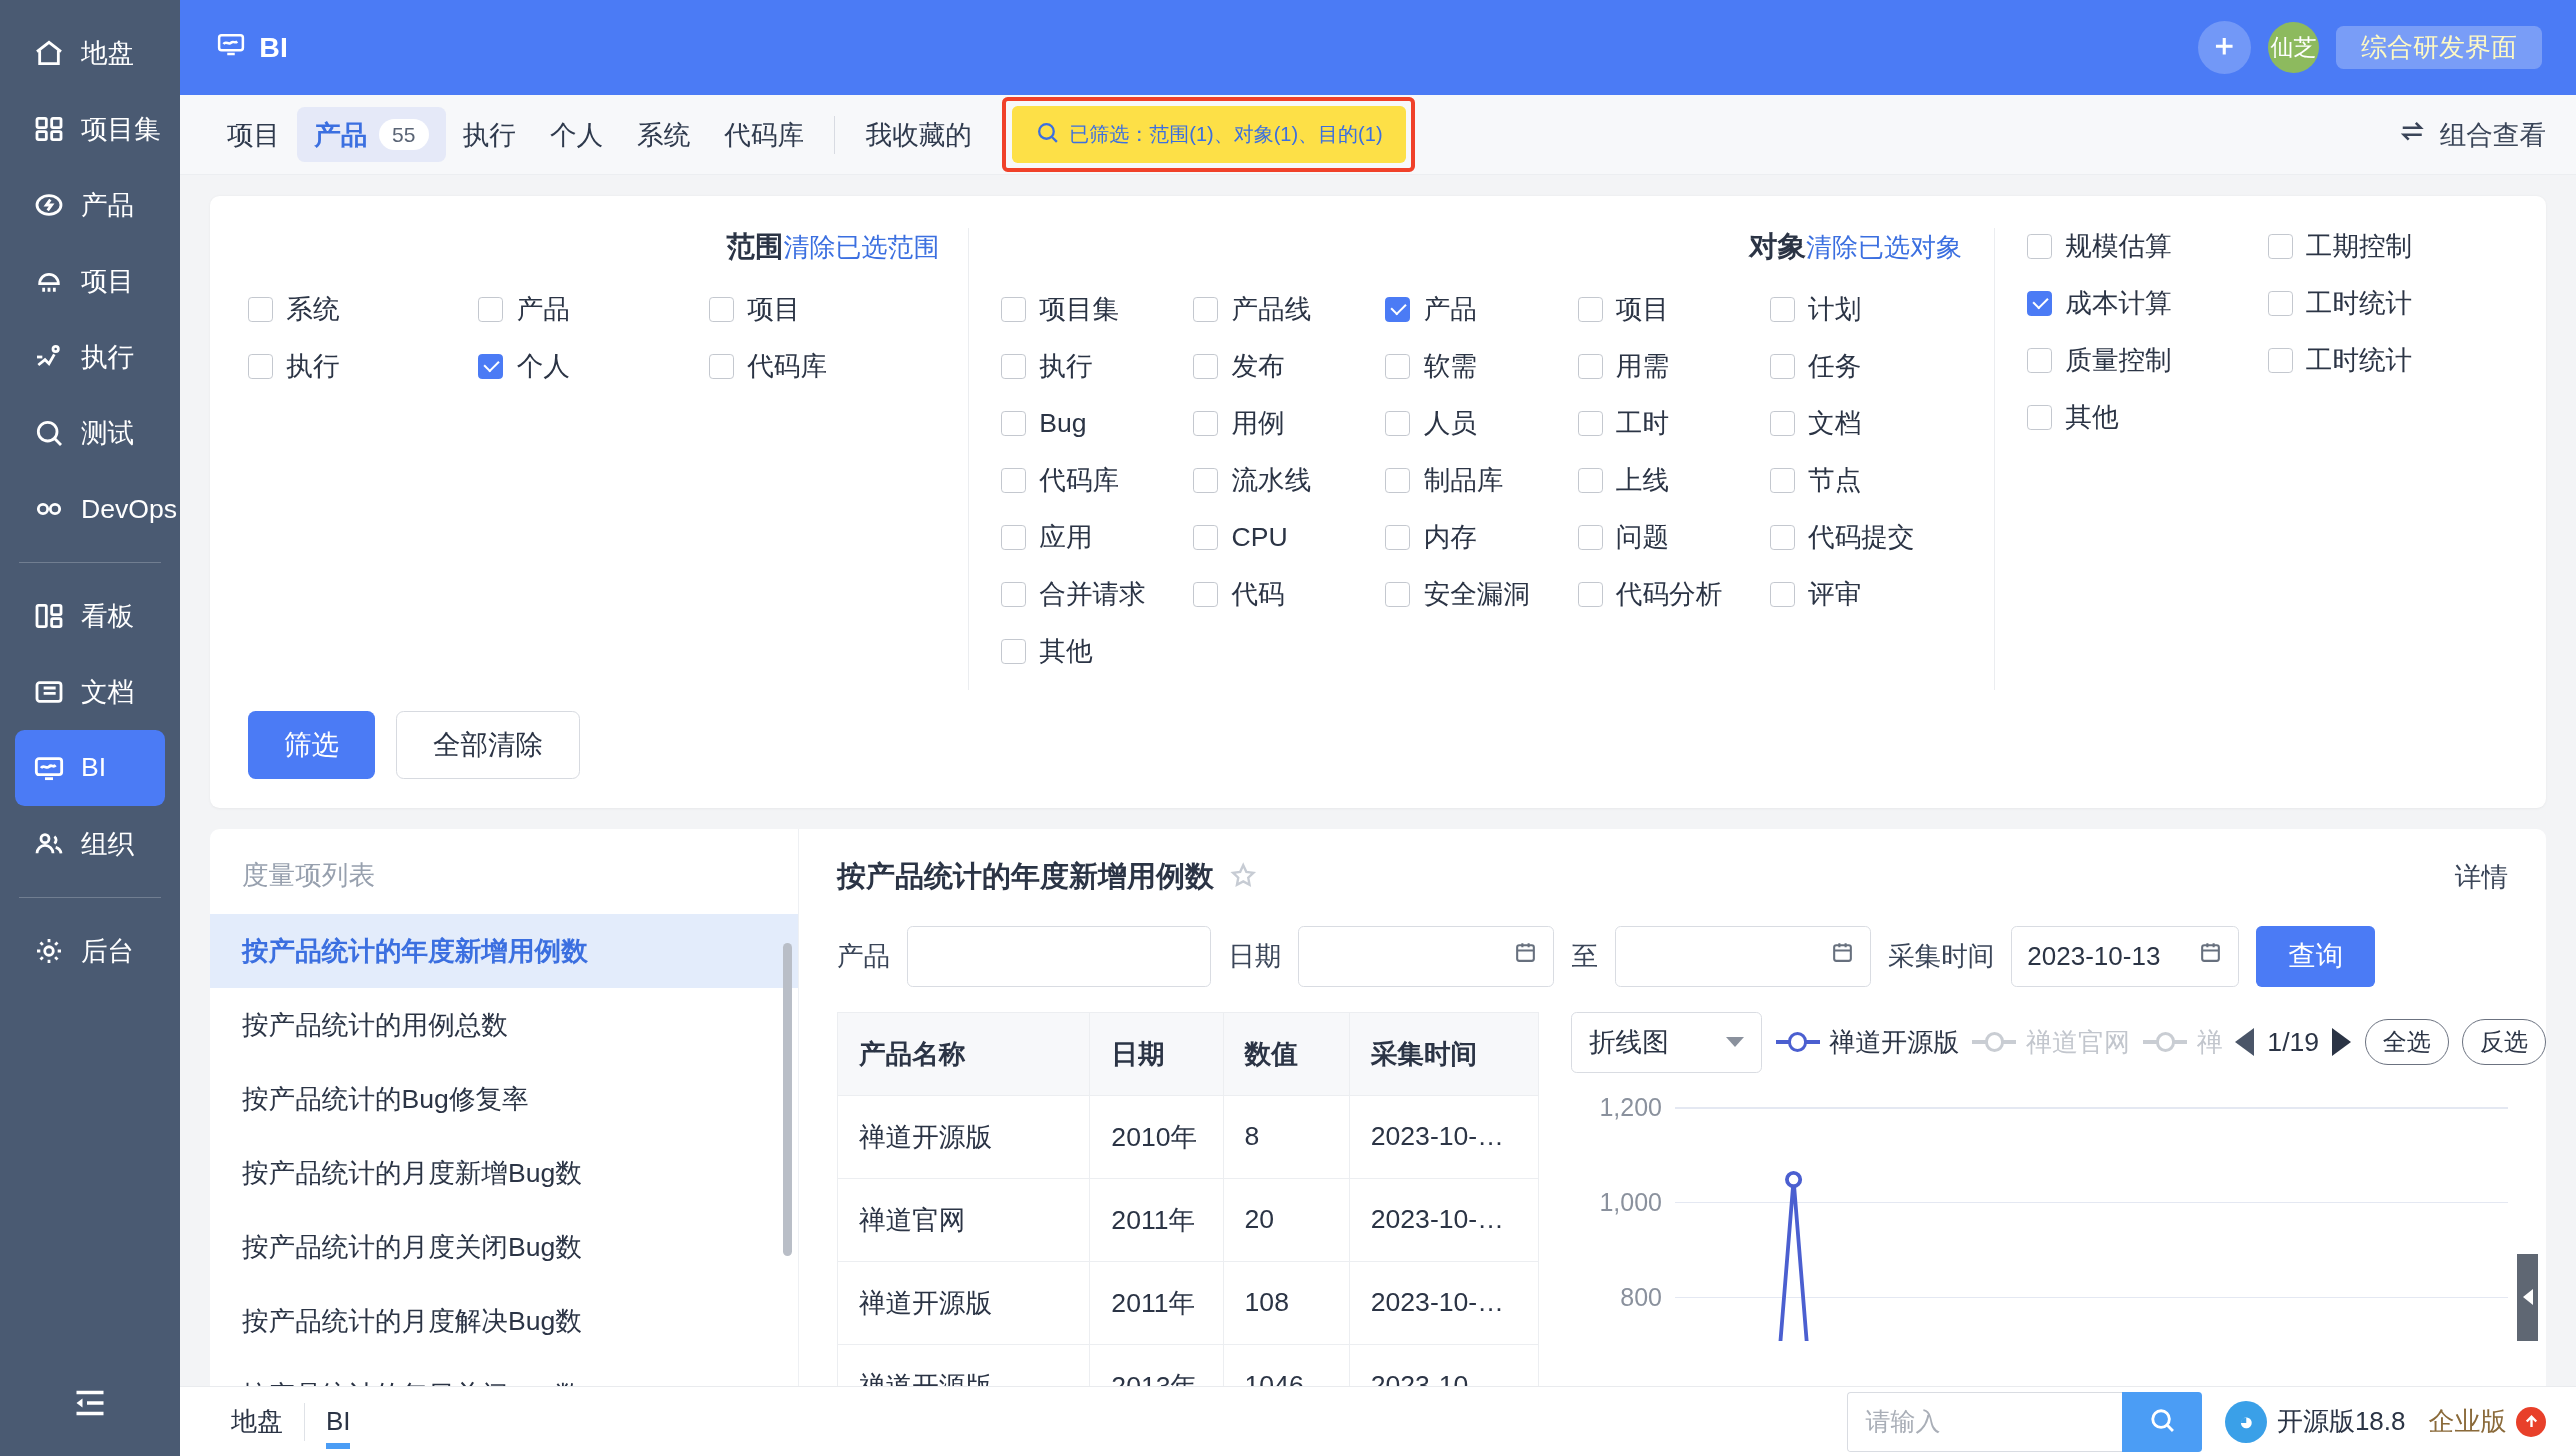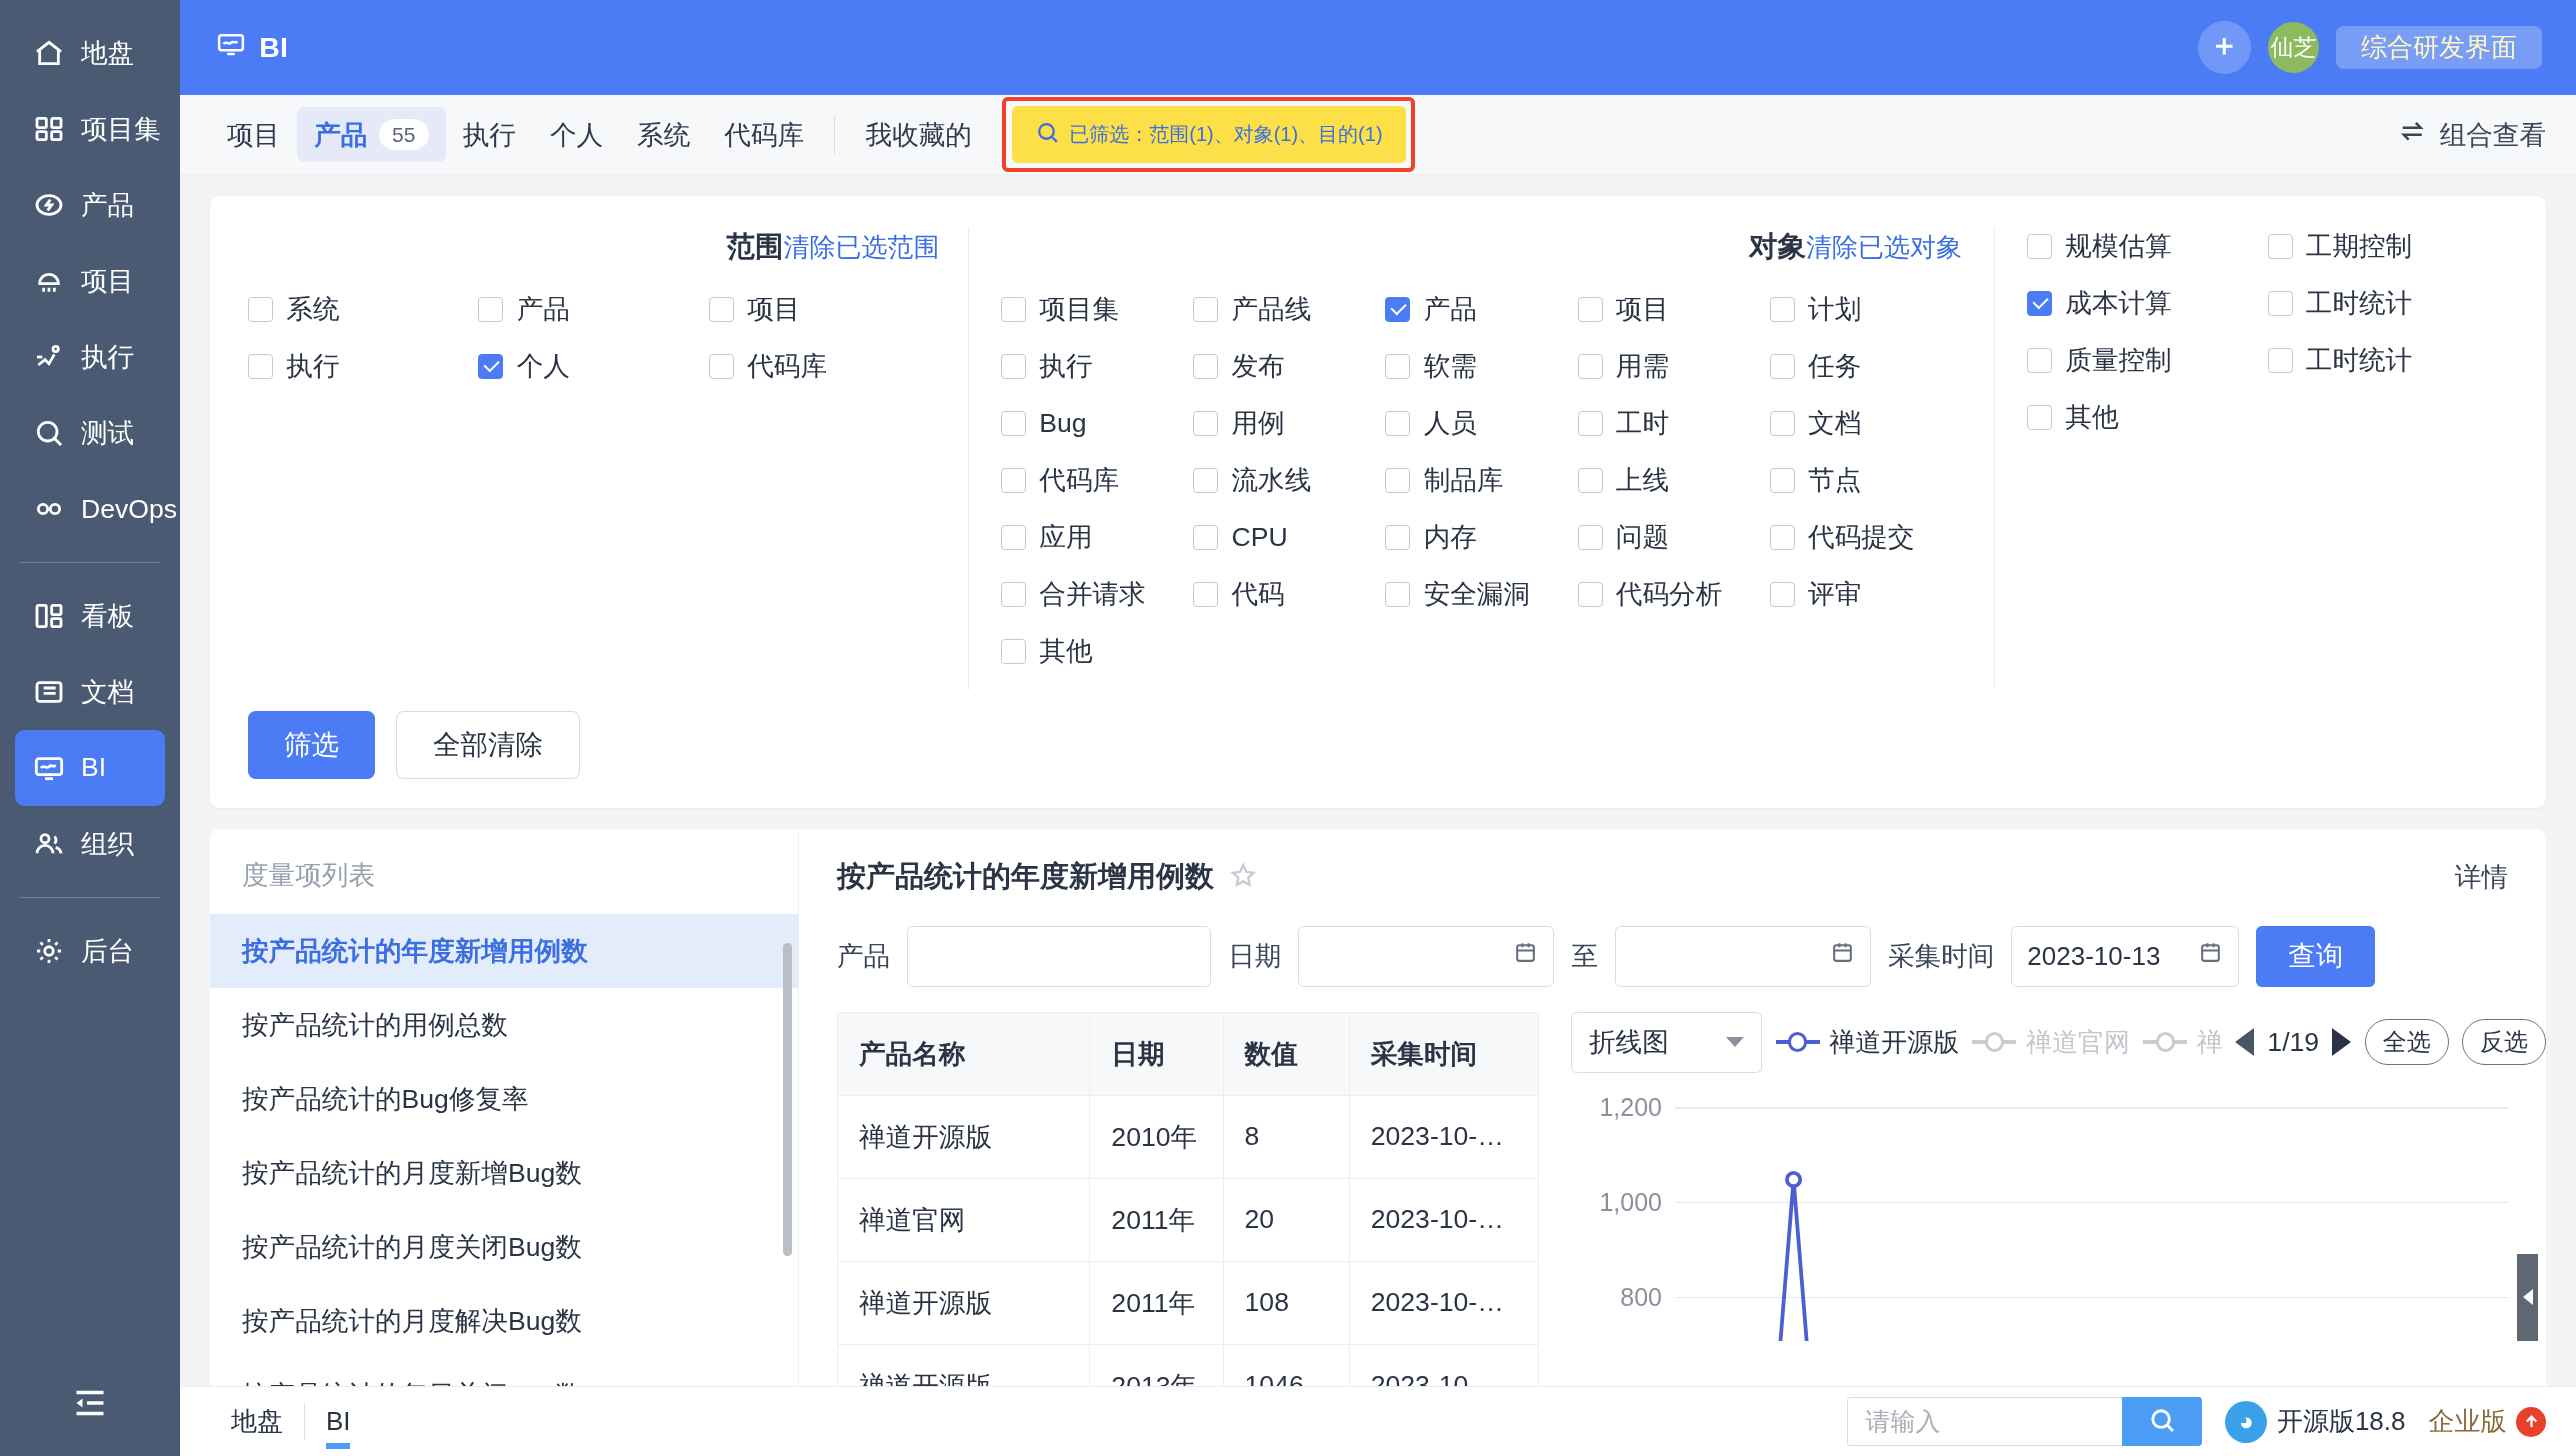--- a/index.html
+++ b/index.html
@@ -232,21 +232,21 @@
 
   
   .footer {
     height: 70px; background:#fff; display:flex; align-items:center;
     padding: 0 30px; border-top:0.9px solid #e9ebee; flex-shrink:0; gap: 0;
   }
   .ft-item{ font-size:26px; color:#2b3445; padding: 0 21px; cursor:pointer; position:relative; height:70px; display:flex;align-items:center;}
   .ft-sep{width:0.9px;height:38px;background:#dfe2e7;}
   .ft-item.act::after{content:"";position:absolute;left:21px;right:21px;bottom:7.6px;height:5.7px;background:#4b9df5;}
   .ft-right{margin-left:auto;display:flex;align-items:center;gap:23px;}
-  .ft-search{display:flex;height:49px;border-radius:23px;}
+  .ft-search{display:flex;height:60px;border-radius:23px;}
   .ft-search input{
     width:275px;border:0.9px solid #d9dce2;border-right:none;border-radius:3.8px 0 0 3.8px;
     padding:0 17px;font-size:25px;color:#2b3445;outline:none;font-family:inherit;
   }
   .ft-search input::placeholder{color:#a9aeb7;}
   .ft-search .sbtn{width:80px;background:#4b9df5;border-radius:0 3.8px 3.8px 0;display:flex;align-items:center;justify-content:center;cursor:pointer;}
   .ft-search .sbtn svg{width:28.5px;height:28.5px;stroke:#fff;fill:none;stroke-width:2.4;}
   .ft-ver{display:flex;align-items:center;gap:9.5px;font-size:26px;color:#2b3445;}
   .ft-logo{width:42px;height:42px;border-radius:50%;background:#3aa0e8;display:flex;align-items:center;justify-content:center;color:#fff;font-size:25px;}
   .ft-ent{display:flex;align-items:center;gap:9.5px;font-size:26px;color:#8a6a3a;cursor:pointer;}

